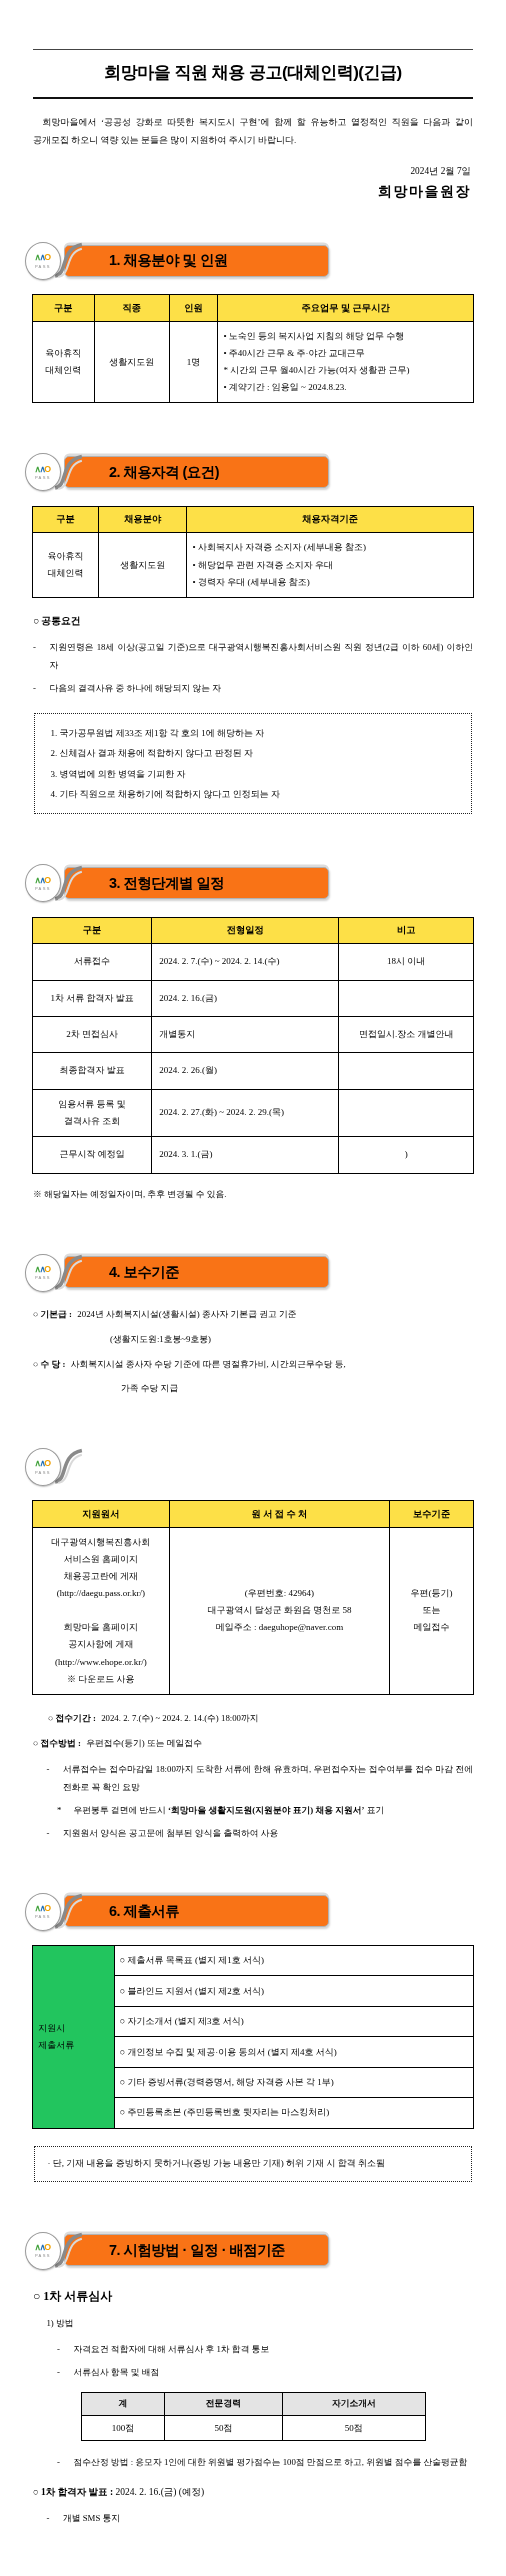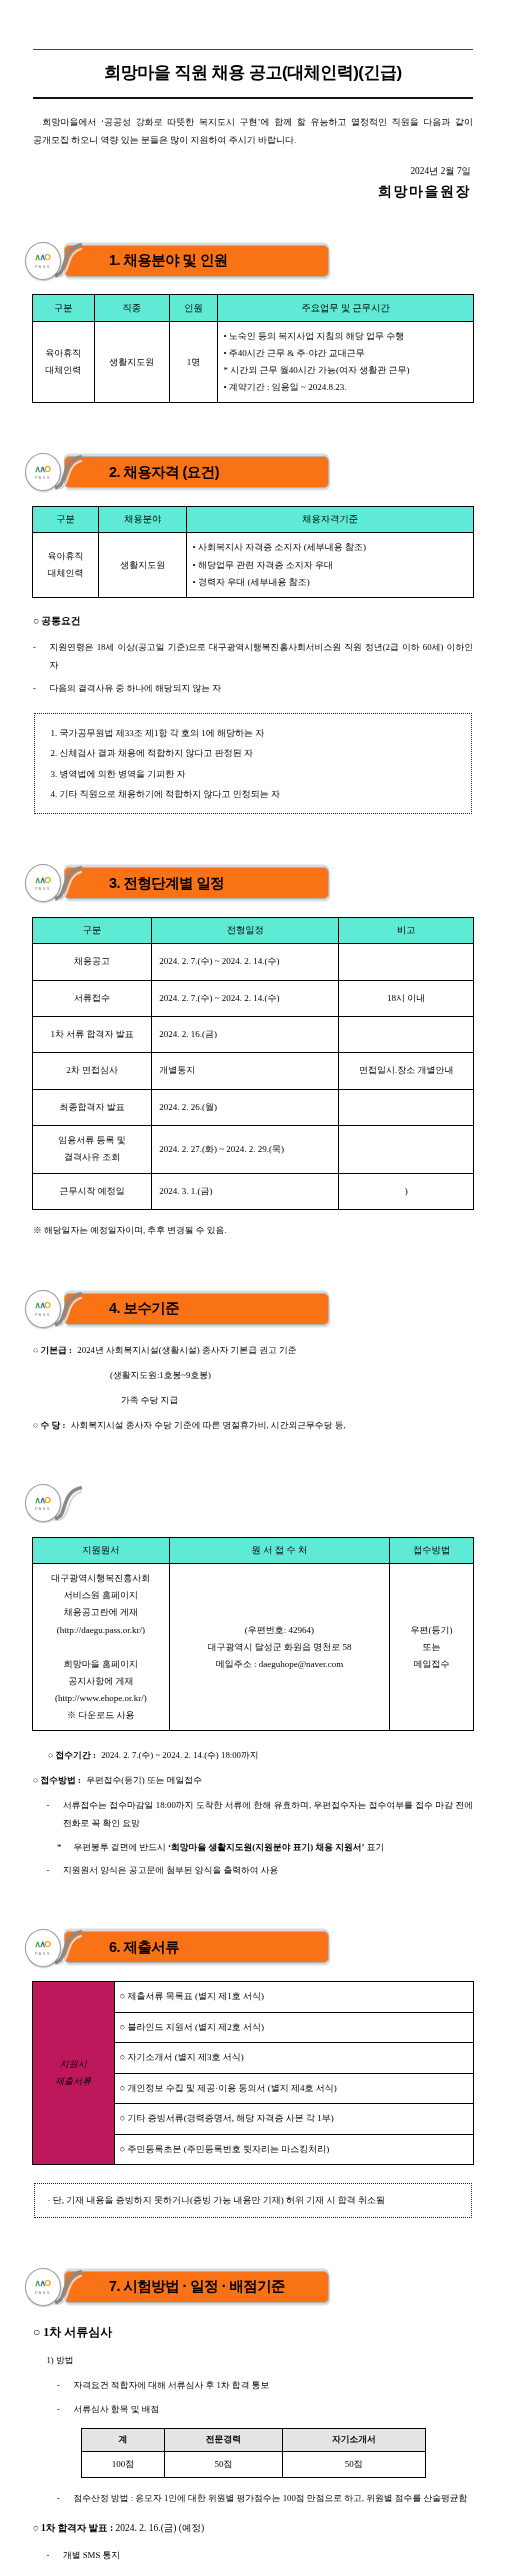--- a/index.html
+++ b/index.html
@@ -29,29 +29,29 @@
   .lg-pass{font-family:"Liberation Sans",sans-serif;font-size:4.1px;color:#8b8b8b;
         letter-spacing:1.3px;margin-top:1.5px;}
   .b-swoosh{position:absolute;left:20.6px;top:0.5px;width:30px;height:38px;z-index:2;}
   .b-bar{position:absolute;left:32px;right:145px;top:3.6px;height:30px;background:#f97316;
         border:0.5px solid #b2b2b2;border-radius:5.2px;margin:0;display:flex;align-items:center;
         padding-left:44px;font-family:"Liberation Sans","DejaVu Sans",sans-serif;font-weight:bold;
         font-size:14.4px;letter-spacing:-0.5px;box-shadow:0 -2.6px 0 #dcdcdc,1px 1.5px 2.1px rgba(0,0,0,.18);}
 
   
   table.tbl{border-collapse:collapse;width:100%;border-top:1.5px solid #000;border-bottom:1.5px solid #000;}
-  table.tbl th{background:#5eead4;border:0.5px solid #000;border-top:none;padding:6.2px 3.1px;
-        font-size:9.3px;font-weight:400;}
+  table.tbl th{background:#fde047;border:0.5px solid #000;border-top:none;padding:6.2px 3.1px;
+        font-size:9.3px;font-weight:700;}
   table.tbl td{border:0.5px solid #000;border-bottom-color:#000;padding:6.2px 5.2px;line-height:1.9;
         font-size:9px;}
   table.tbl tr:last-child td{border-bottom:none;}
   td.c{text-align:center;}
   td.list-cell{padding:8.2px 8.2px;line-height:2.15;}
   .pre{white-space:pre-line;}
-  td.side{background:#be185d;text-align:center;font-size:9.3px;font-style:italic;}
+  td.side{background:#22c55e;text-align:left;font-size:9.3px;}
   .sched td{height:23px;}
   .sched td.mid{padding-left:7.2px;}
 
   .dotbox{border:1px dotted #222;margin:15.5px 2.1px 0;padding:9.3px 15.5px;line-height:2.25;font-size:9px;}
   .dotbox.single{margin-top:17.5px;padding:8.2px 12.4px;line-height:1.9;}
 
   .line{margin:7.2px 1px;line-height:2.0;word-break:keep-all;}
   .lbl-b{font-weight:bold;margin-right:3.1px;font-family:Liberation Serif, serif;}
   .b{font-weight:bold;}
   .indent-1{padding-left:77px;}
@@ -190,25 +190,20 @@
           <col style="width:42.5%">
           <col style="width:30.5%">
         </colgroup>
       <tbody>
           <tr>
         <th>구분</th>
         <th>전형일정</th>
         <th>비고</th>
       </tr>
       <tr>
-        <td class="c">채용공고</td>
-        <td class="mid">2024. 2. 7.(수) ~ 2024. 2. 14.(수)</td>
-        <td class="c"></td>
-      </tr>
-      <tr>
         <td class="c">서류접수</td>
         <td class="mid">2024. 2. 7.(수) ~ 2024. 2. 14.(수)</td>
         <td class="c">18시 이내</td>
       </tr>
       <tr>
         <td class="c">1차 서류 합격자 발표</td>
         <td class="mid">2024. 2. 16.(금)</td>
         <td class="c"></td>
       </tr>
       <tr>
@@ -247,25 +242,25 @@
         <path d="M4 68 C30 64 12 16 56 7" fill="none" stroke="#8a8a8a" stroke-width="7"></path>
         <path d="M10 70 C36 66 22 24 56 15" fill="none" stroke="#d9d9d9" stroke-width="4"></path>
       </svg>
       <h2 class="b-bar">4. 보수기준</h2>
     </div>
     <p class="line">
       <span class="lbl-b">○ 기본급 :</span>
       <span>2024년 사회복지시설(생활시설) 종사자 기본급 권고 기준</span>
     </p>
     <p class="line indent-1">(생활지도원:1호봉~9호봉)</p>
-    <p class="line indent-2">가족 수당 지급</p>
     <p class="line">
       <span class="lbl-b">○ 수  당 :</span>
       <span>사회복지시설 종사자 수당 기준에 따른 명절휴가비, 시간외근무수당 등,</span>
     </p>
+    <p class="line indent-2">가족 수당 지급</p>
   </section>
 
   <section class="sec">
     <div class="badge">
       <span class="b-circle">
         <span class="lg-row"><i class="g1">∧</i><i class="g2">∧</i><i class="g3">O</i></span>
         <span class="lg-pass">PASS</span>
       </span>
       <svg class="b-swoosh" viewBox="0 0 58 74">
         <path d="M4 68 C30 64 12 16 56 7" fill="none" stroke="#8a8a8a" stroke-width="7"></path>
@@ -275,21 +270,21 @@
     <table class="tbl">
       <colgroup>
           <col style="width:31%">
           <col style="width:50%">
           <col style="width:19%">
         </colgroup>
       <tbody>
           <tr>
         <th>지원원서</th>
         <th>원 서 접 수 처</th>
-        <th>접수방법</th>
+        <th>보수기준</th>
       </tr>
       <tr>
         <td class="c pre">대구광역시행복진흥사회
 서비스원 홈페이지
 채용공고란에 게재
 (http://daegu.pass.or.kr/)
 
 희망마을 홈페이지
 공지사항에 게재
 (http://www.ehope.or.kr/)

